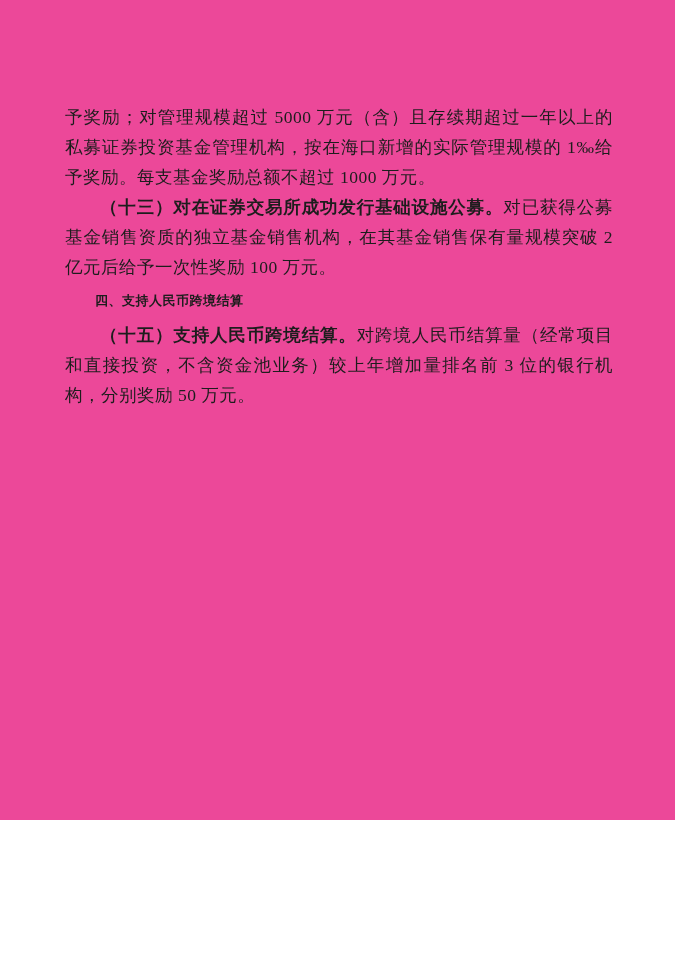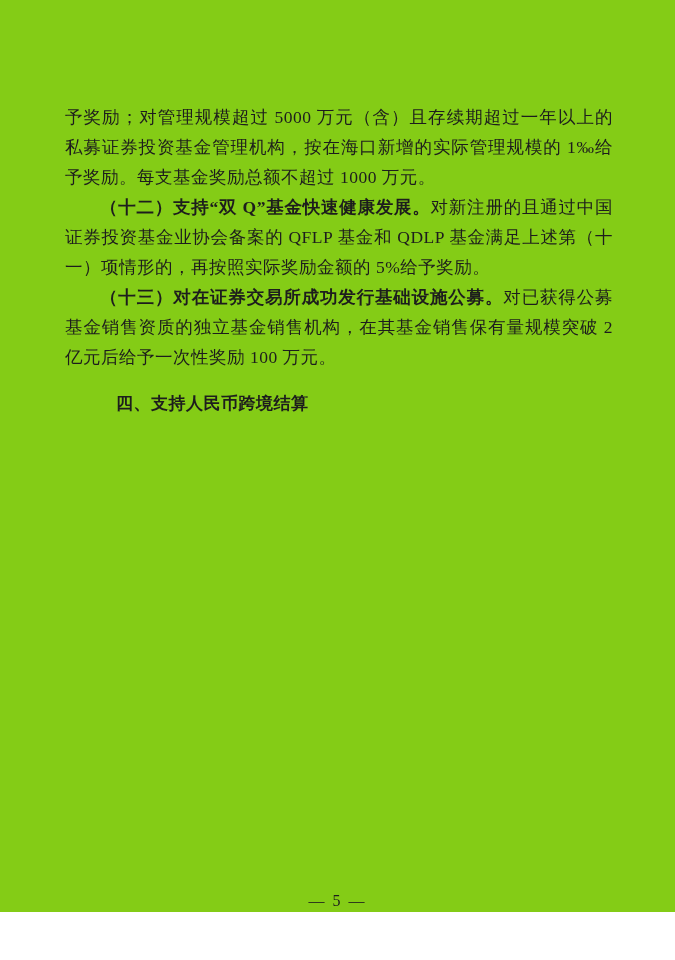--- a/index.html
+++ b/index.html
@@ -3,22 +3,22 @@
 <meta charset="utf-8">
 <style>
   html, body {
     margin: 0;
     padding: 0;
     background: #ffffff;
   }
   .page {
     position: relative;
     width: 675px;
-    height: 912px;
-    background: #84cc16;
+    height: 820px;
+    background: #ec4899;
     overflow: hidden;
     font-family: "Liberation Serif", "DejaVu Serif", serif;
     color: #1d1d1d;
   }
   .content {
     position: absolute;
     left: 65px;
     top: 102px;
     width: 548px;
     font-size: 17.5px;
@@ -29,25 +29,25 @@
   .para {
     margin: 0;
   }
   .para.indent {
     text-indent: 2em;
   }
   .lead {
     font-weight: 700;
   }
   .section-heading {
-    margin: 17px;
+    margin: 4px;
     text-indent: 2em;
     font-family: "Liberation Sans", "DejaVu Sans", sans-serif;
     font-weight: 700;
-    font-size: 17px;
+    font-size: 13px;
     line-height: 30px;
     letter-spacing: 0.5px;
   }
   .footer {
     position: absolute;
     left: 0;
     top: 889px;
     width: 675px;
     text-align: center;
     font-size: 16px;
@@ -57,25 +57,25 @@
   }
 </style>
 </head>
 <body>
 
 <div class="page">
   <div class="content">
 
     <p class="para"><span class="lead"></span><span>予奖励；对管理规模超过 5000 万元（含）且存续期超过一年以上的私募证券投资基金管理机构，按在海口新增的实际管理规模的 1‰给予奖励。每支基金奖励总额不超过 1000 万元。</span></p>
 
-    <p class="para indent"><span class="lead">（十二）支持“双 Q”基金快速健康发展。</span><span>对新注册的且通过中国证券投资基金业协会备案的 QFLP 基金和 QDLP 基金满足上述第（十一）项情形的，再按照实际奖励金额的 5%给予奖励。</span></p>
 
     <p class="para indent"><span class="lead">（十三）对在证券交易所成功发行基础设施公募。</span><span>对已获得公募基金销售资质的独立基金销售机构，在其基金销售保有量规模突破 2 亿元后给予一次性奖励 100 万元。</span></p>
 
 
     <p class="section-heading">四、支持人民币跨境结算</p>
 
+    <p class="para indent"><span class="lead">（十五）支持人民币跨境结算。</span><span>对跨境人民币结算量（经常项目和直接投资，不含资金池业务）较上年增加量排名前 3 位的银行机构，分别奖励 50 万元。</span></p>
 
 
   </div>
 
   <div class="footer">— 5 —</div>
 </div>
 
 </body></html>

